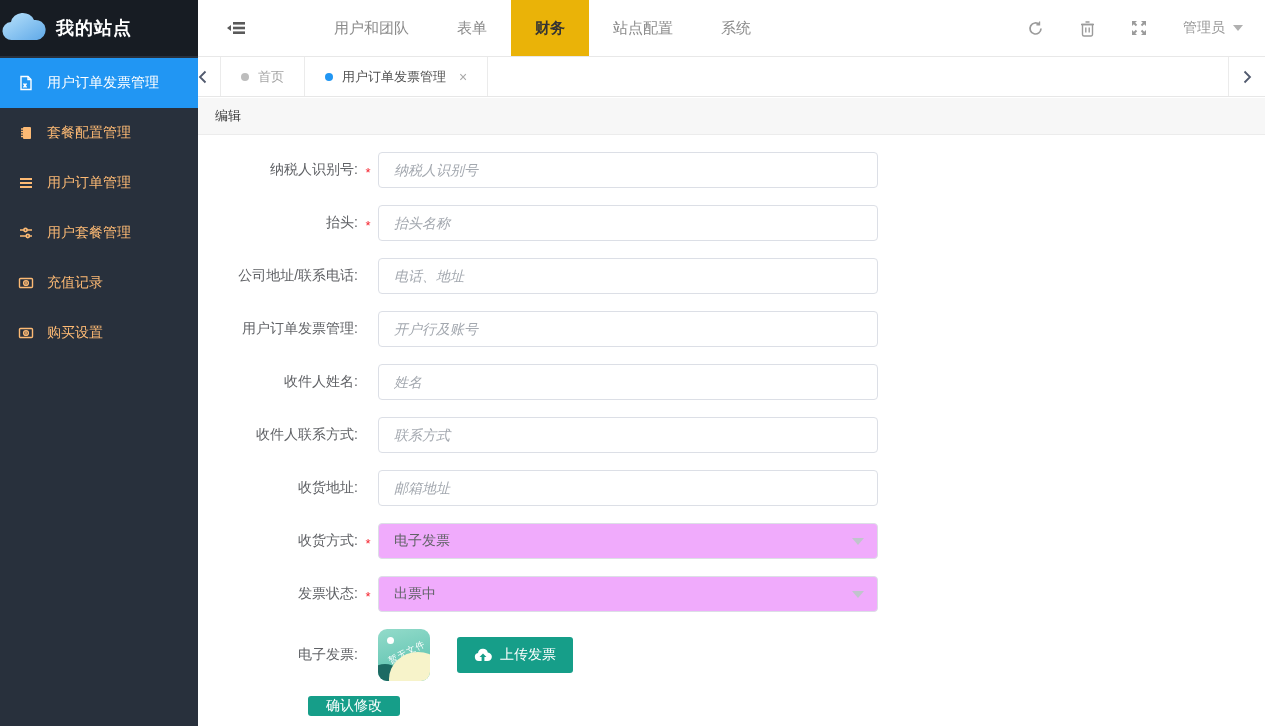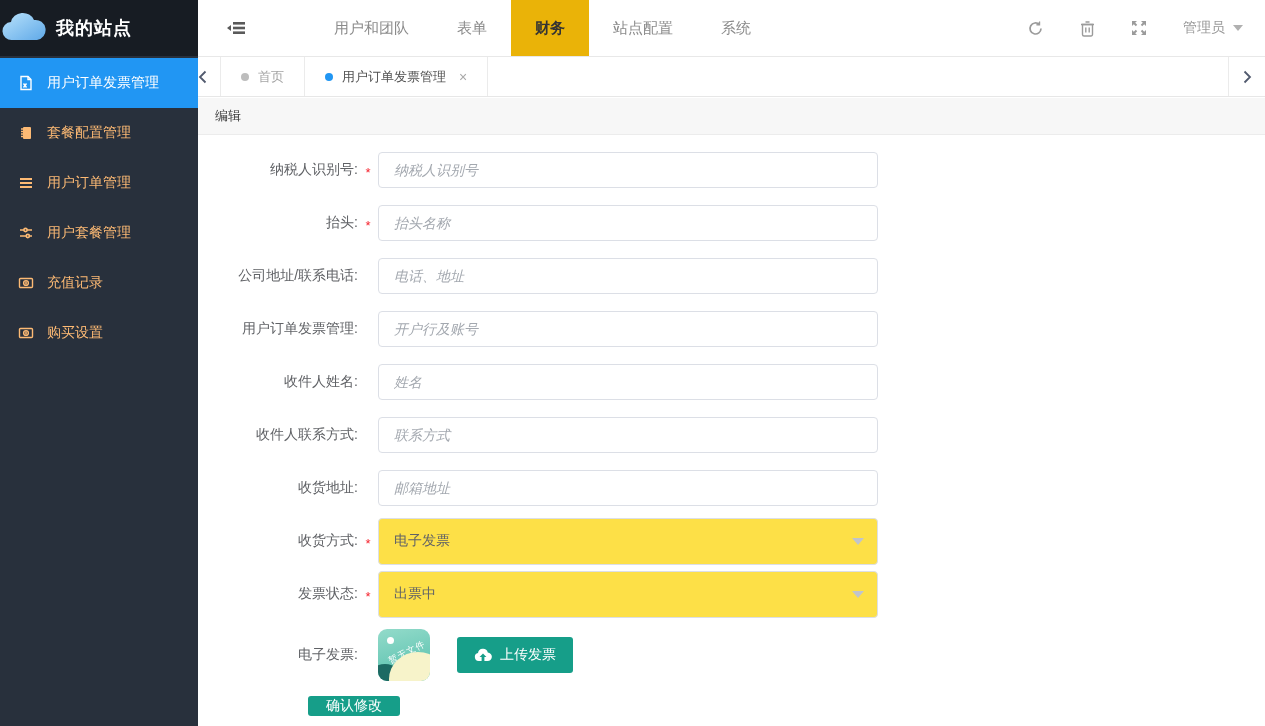--- a/index.html
+++ b/index.html
@@ -48,22 +48,22 @@
              font-size:13px; color:#3d3d3d; }
 
   
   .form-area { position:absolute; left:198px; top:136px; right:0; bottom:0; background:#fff; padding-top:16px; overflow:hidden; }
   .form-row { display:flex; align-items:center; height:36px; margin-bottom:17px; }
   .form-label { width:160px; text-align:right; font-size:14px; color:#606266; white-space:nowrap; }
   .req-slot { width:20px; text-align:center; font-size:13px; color:#f5222d; padding-top:4px; }
   .text-input { width:500px; height:36px; border:1px solid #dcdfe6; border-radius:4px; padding:0 15px;
                 font-size:14px; color:#606266; outline:none; background:#fff; font-family:inherit;font-style:italic; }
   .text-input::placeholder { color:#a3a8af; }
-  .select-box { width:500px; height:47px; border:1px solid #dcdfe6; border-radius:4px; padding:0 13px 0 15px;
-                font-size:14px; color:#606266; background:#fde047; display:flex; align-items:center;
+  .select-box { width:500px; height:36px; border:1px solid #dcdfe6; border-radius:4px; padding:0 13px 0 15px;
+                font-size:14px; color:#606266; background:#f0abfc; display:flex; align-items:center;
                 justify-content:space-between; cursor:pointer; }
   .select-caret { width:0; height:0; border-left:6px solid transparent; border-right:6px solid transparent;
                   border-top:7px solid #c0c4cc; }
 
   .upload-row { display:flex; align-items:center; height:52px; margin-bottom:15px; }
   .thumb { width:52px; height:52px; border-radius:9px; margin-left:10px; position:relative; overflow:hidden;
            background:linear-gradient(165deg,#93dbca 0%,#6cc9b7 60%,#5fc2b0 100%); cursor:pointer; }
   .thumb .sun { position:absolute; left:9px; top:8px; width:7px; height:7px; background:#fff; border-radius:50%; }
   .thumb .txt { position:absolute; left:-2px; top:17px; width:120%; color:#fff; font-size:9px; text-align:center;
                 transform:rotate(-27deg); letter-spacing:1px; white-space:nowrap; }

